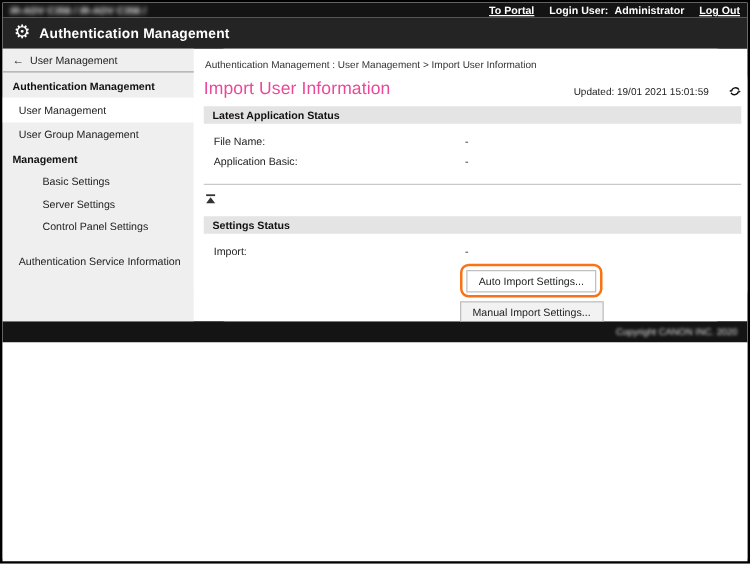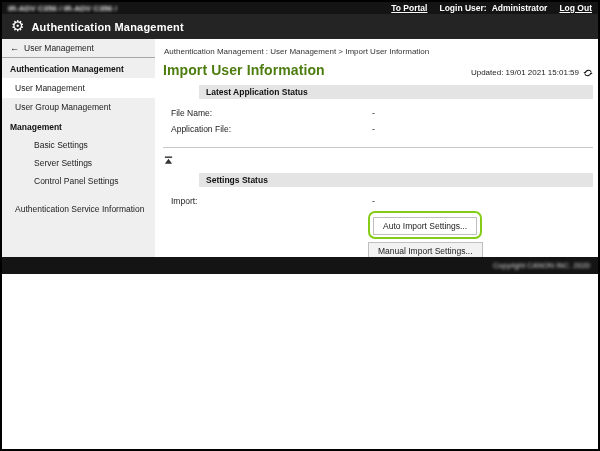--- a/index.html
+++ b/index.html
@@ -59,47 +59,47 @@
   .sb-item.sub { padding-left:32px; }
   .sb-item.last { margin-top:10px; }
 
   .main {
     flex:1; background:#ffffff; padding:6px 5px 0 8px;
     overflow:hidden;
     border-radius:25px;
   }
   .breadcrumb { font-size:8px; color:#333; padding:2px 0 6px 1px; }
   .title-row { display:flex; justify-content:space-between; align-items:flex-end; padding-bottom:7px; }
-  .page-title { font-size:14px; font-weight:bold; color:#4d7c0f; letter-spacing:0.1px; }
-  .updated { display:flex; gap:4px; font-size:8px; color:#222; }
+  .page-title { font-size:14px; font-weight:normal; color:#ec4899; letter-spacing:0.1px; }
+  .updated { display:flex; align-items:center; gap:16px; font-size:8px; color:#222; }
   .refresh-icon { width:10px; height:10px; display:inline-block; cursor:pointer; }
 
   .section-bar {
     background:#e4e4e4; height:14px;
     display:flex; align-items:center;
     font-size:8.5px; font-weight:bold; color:#111;
-    padding-left:7px; margin-bottom:6px;margin-left:36px;
+    padding-left:7px; margin-bottom:6px;
   }
   .field-row { display:flex; font-size:8.5px; color:#222; padding:3px 0 3px 8px; }
   .field-label { width:201px; flex:none; }
   .field-value { color:#222; }
 
   .sep { border:none; border-top:1px solid #c9c9c9; margin:10px 0 3px 0; }
   .top-icon { width:9px; height:9px; display:inline-block; margin-left:1px; cursor:pointer; }
 
   .btn-col { display:flex; flex-direction:column; align-items:flex-start; margin-left:205px; margin-top:2px; }
   .btn {
     font-family:"Liberation Sans", sans-serif;
     font-size:8.5px; color:#222;
     background:#f2f2f2; border:1px solid #bfbfbf;
     padding:3px 9px; cursor:pointer; white-space:nowrap;
   }
   .btn.white { background:#ffffff; }
   .highlight-box {
-    border:2px solid #84cc16; border-radius:7px;
+    border:2px solid #f97316; border-radius:7px;
     padding:2px 3px; margin-bottom:3px;
   }
 
   
   .footer {
     height:17px; background:#141414;
     display:flex; align-items:center; justify-content:flex-end;
     padding:0 8px;
   }
   .copyright { color:#dddddd; font-size:7.5px; filter:blur(1.4px); }
@@ -160,21 +160,21 @@
         </div>
       </div>
 
       
       <div class="section-bar">Latest Application Status</div>
       <div class="field-row">
         <span class="field-label">File Name:</span>
         <span class="field-value">-</span>
       </div>
       <div class="field-row">
-        <span class="field-label">Application File:</span>
+        <span class="field-label">Application Basic:</span>
         <span class="field-value">-</span>
       </div>
 
       <hr class="sep">
       <svg class="top-icon" viewBox="0 0 10 10">
         <rect x="1" y="0.5" width="8" height="1.6" fill="#333"></rect>
         <path d="M5 3 L9 8.5 L1 8.5 Z" fill="#333"></path>
       </svg>
 
       

